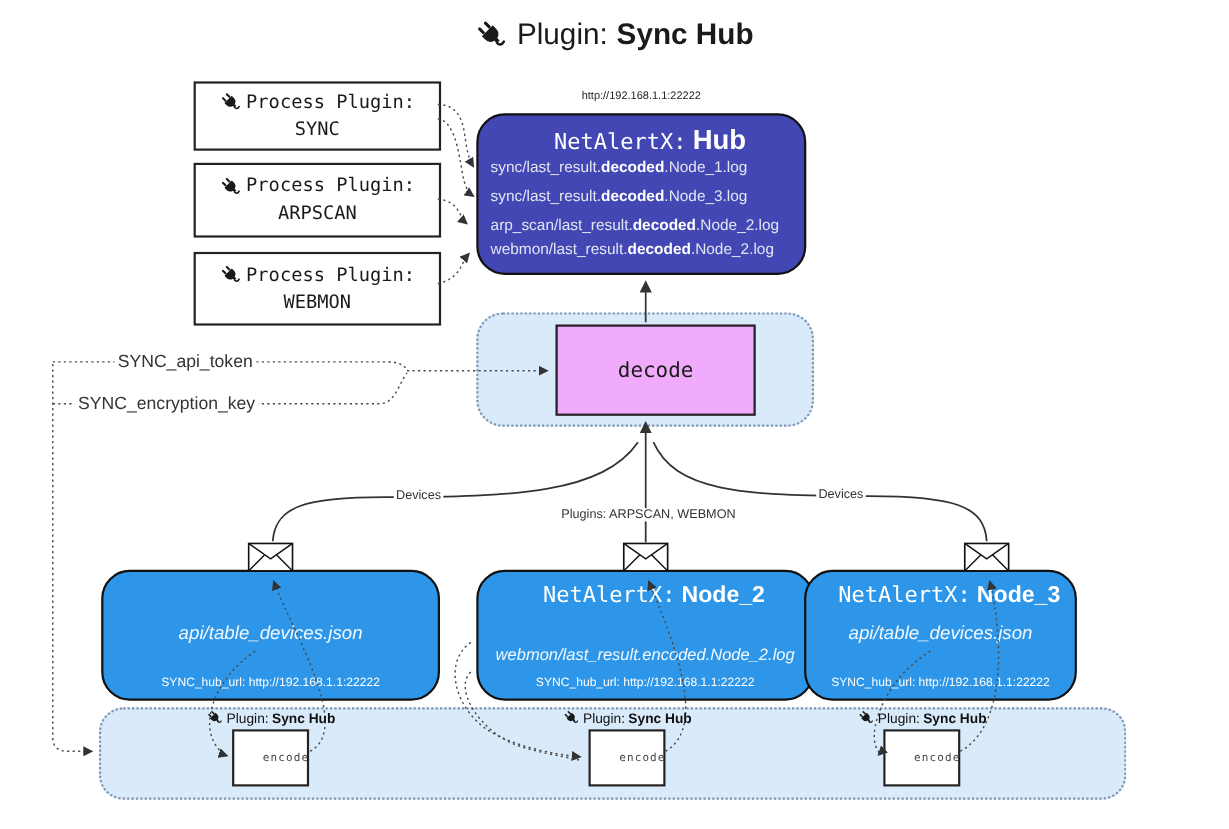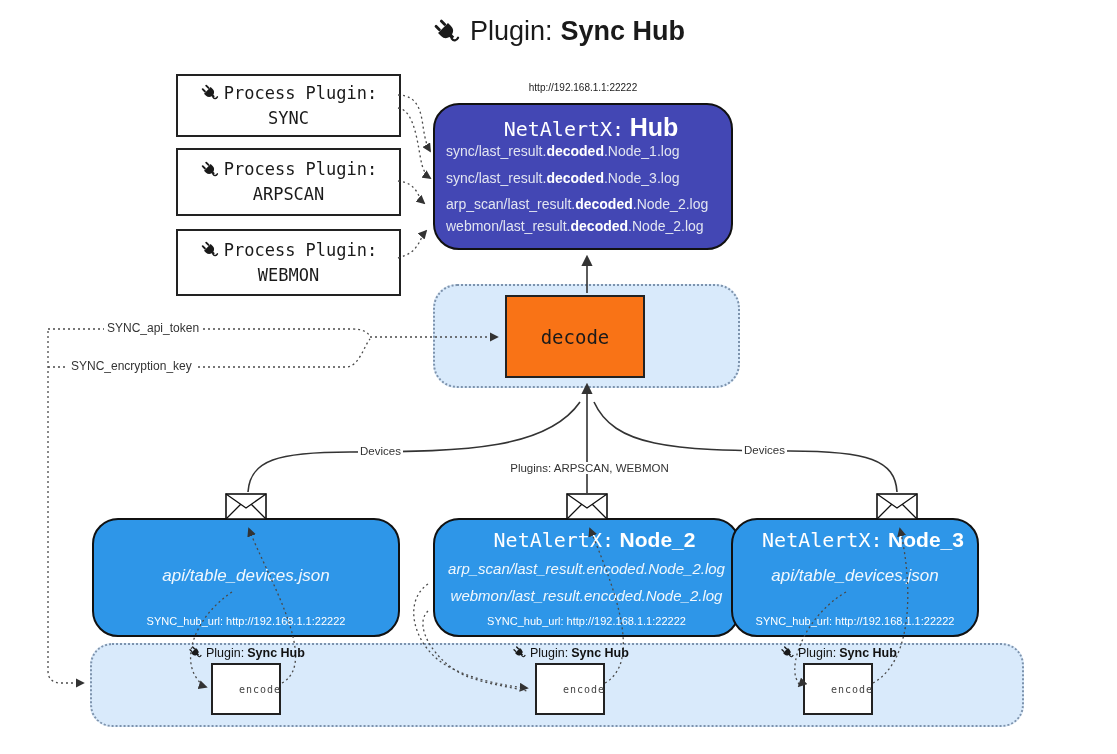--- a/index.html
+++ b/index.html
@@ -29,25 +29,25 @@
        border-radius:26px;z-index:1;color:#fff;box-sizing:border-box;}
   .hub-title{position:absolute;left:0;right:0;top:8px;text-align:center;font-size:20px;}
   .hub-title .mono{font-size:20px;}
   .hub-title b{font-size:25px;}
   .hub-log{position:absolute;left:11px;right:4px;font-size:14px;color:#e2e5f1;white-space:nowrap;}
   .hub-log b{color:#fff;}
   .hub-url{left:433px;width:300px;top:82px;text-align:center;font-size:10px;color:#222;z-index:2;}
 
   .panel{background:#d9eafb;border:2px dotted #7d93ad;border-radius:24px;z-index:1;box-sizing:border-box;}
   .decode-panel{left:433px;top:284px;width:307px;height:104px;}
-  .decode-box{left:505px;top:295px;width:140px;height:83px;background:#f97316;border:2px solid #222;
+  .decode-box{left:505px;top:295px;width:182px;height:83px;background:#f0abfc;border:2px solid #222;
               z-index:2;display:flex;align-items:center;justify-content:center;
               font-family:"DejaVu Sans Mono",monospace;font-size:19px;box-sizing:border-box;}
 
-  .keylabel{z-index:4;background:#fff;padding:0 3px;font-size:12px;color:#333;}
+  .keylabel{z-index:4;background:#fff;padding:0 3px;font-size:16px;color:#333;}
   .edgelabel{z-index:4;background:#fff;padding:0 2px;font-size:11.5px;color:#333;}
 
   .env{width:42px;height:27px;z-index:4;}
   .env svg{display:block;width:100%;height:100%;}
 
   .node{top:518px;height:119px;background:#2e96e8;border:2px solid #111;border-radius:26px;
         z-index:1;color:#fff;box-sizing:border-box;}
   .node-title{position:absolute;left:0;right:0;top:8px;text-align:center;font-size:20px;}
   .node-title b{font-size:21px;}
   .node-file{position:absolute;left:0;right:0;text-align:center;color:rgba(255,255,255,.93);font-style:italic;}
@@ -199,21 +199,20 @@
         <path d="M1 1 L21 15 L41 1 M1 26 L15.5 11.5 M41 26 L26.5 11.5" fill="none" stroke="#111" stroke-width="1.3"></path>
       </svg>
   </div>
 
   <div class="abs node" style="left:92px;width:308px;">
     <div class="node-file" style="top:46px;font-size:17px;">api/table_devices.json</div>
     <div class="node-url">SYNC_hub_url: http://192.168.1.1:22222</div>
   </div>
   <div class="abs node" style="left:433px;width:307px;">
     <div class="node-title"><span class="mono">NetAlertX:</span> <b>Node_2</b></div>
-    <div class="node-file" style="top:40px;font-size:15px;">arp_scan/last_result.encoded.Node_2.log</div>
     <div class="node-file" style="top:67px;font-size:15px;">webmon/last_result.encoded.Node_2.log</div>
     <div class="node-url">SYNC_hub_url: http://192.168.1.1:22222</div>
   </div>
   <div class="abs node" style="left:731px;width:248px;">
     <div class="node-title"><span class="mono">NetAlertX:</span> <b>Node_3</b></div>
     <div class="node-file" style="top:46px;font-size:17px;">api/table_devices.json</div>
     <div class="node-url">SYNC_hub_url: http://192.168.1.1:22222</div>
   </div>
 
   <div class="abs panel band"></div>

